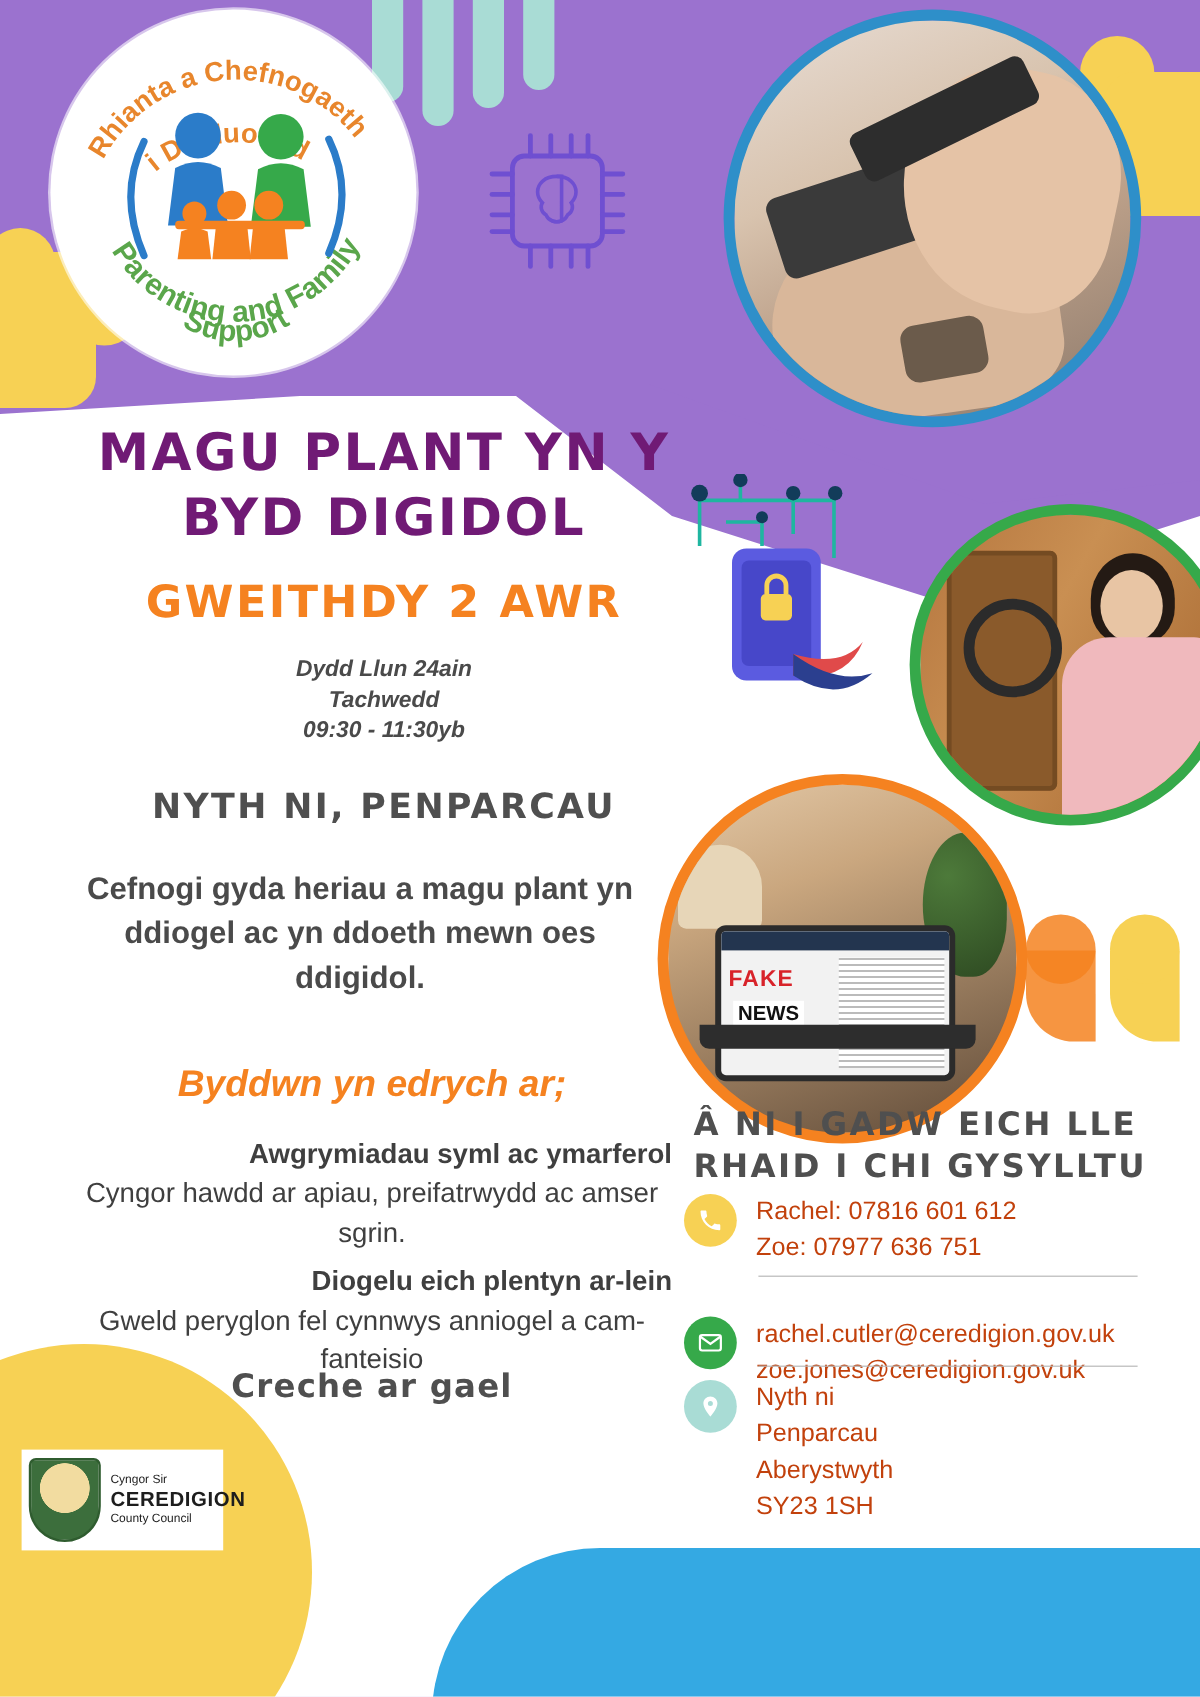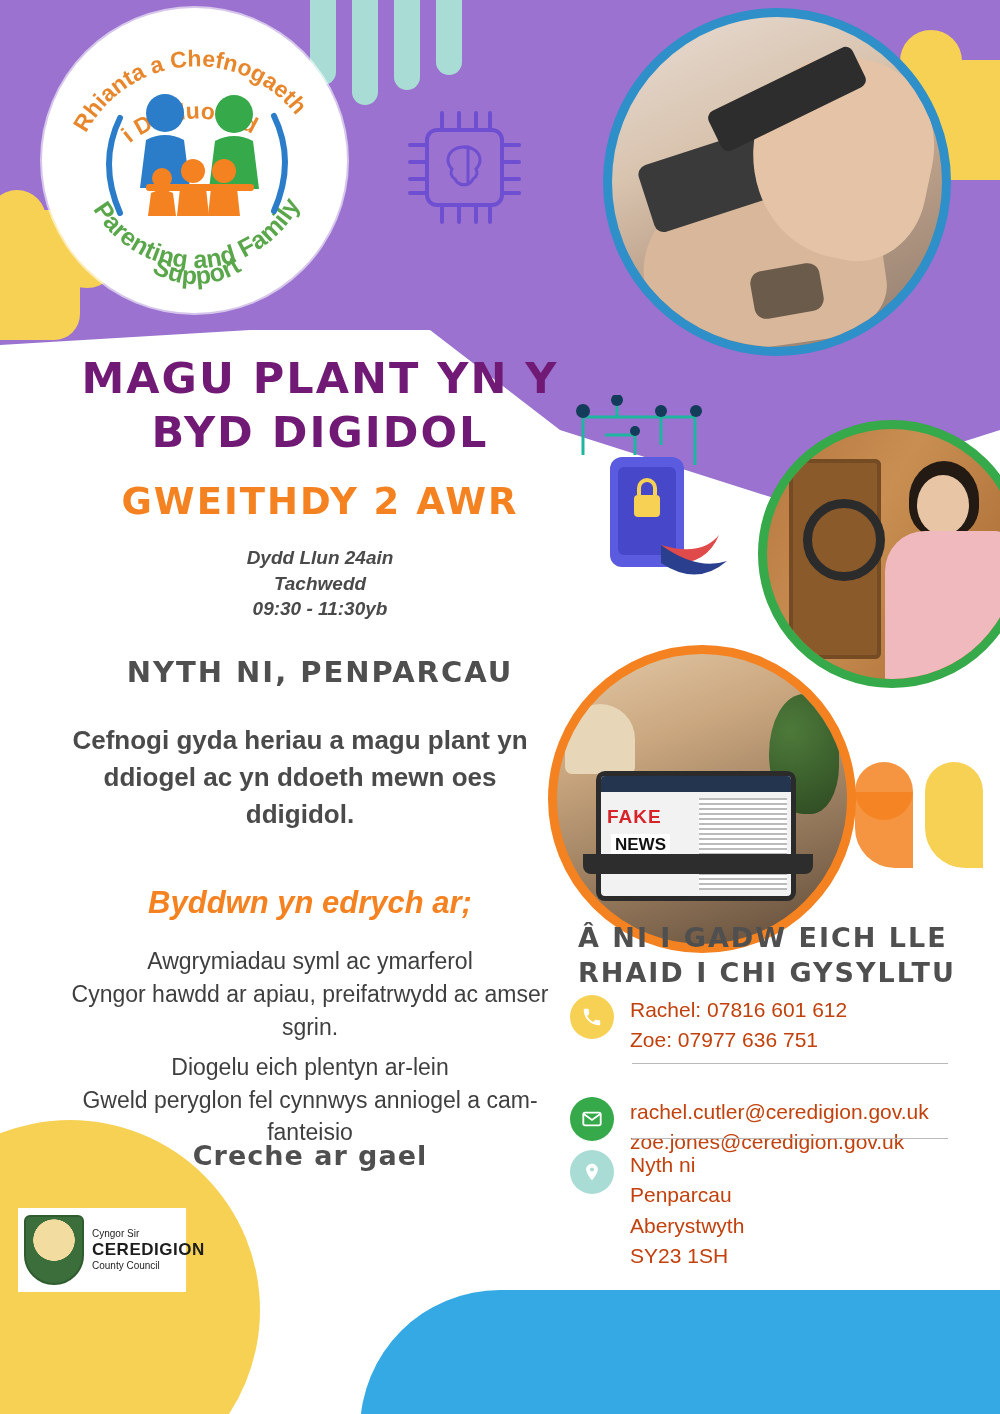--- a/index.html
+++ b/index.html
@@ -385,23 +385,24 @@
   }
   .points {
     position: absolute;
     left: 60px;
     top: 945px;
     width: 500px;
     text-align: center;
     color: #3f3f3f;
   }
   .points .b {
-    font-weight: normal;
+    font-weight: bold;
     font-size: 23px;
     line-height: 1.45;
+    text-align: right;
   }
   .points .n {
     font-size: 23px;
     line-height: 1.4;
     margin-bottom: 8px;
   }
   .creche {
     position: absolute;
     left: 60px;
     top: 1140px;

